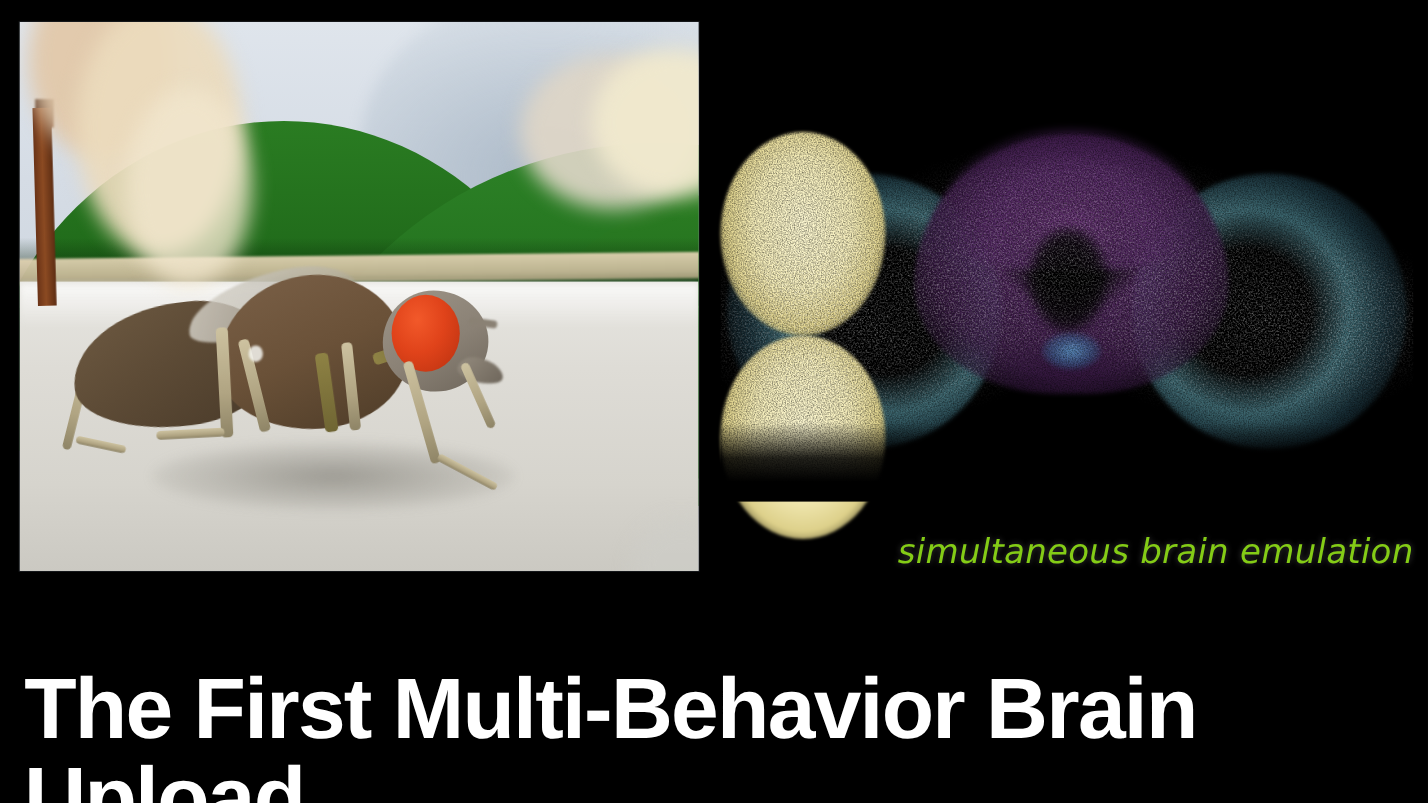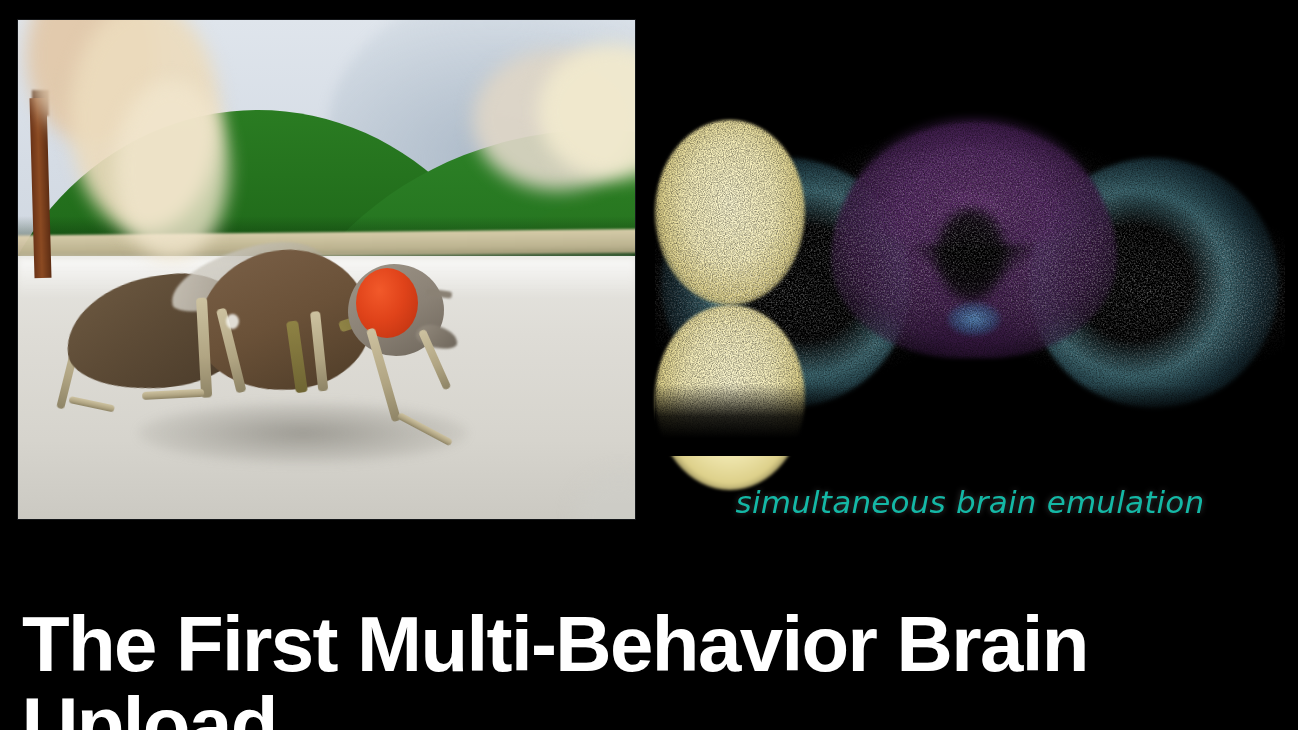--- a/index.html
+++ b/index.html
@@ -339,27 +339,27 @@
     mix-blend-mode: multiply;
     opacity: 0.6;
     pointer-events: none;
   }
 
   .brain-caption {
     position: absolute;
     left: 655px;
     top: 487px;
     width: 630px;
-    text-align: center;
+    text-align: right;
     font-family: "DejaVu Sans", sans-serif;
     font-style: italic;
     font-size: 31px;
     line-height: 1.0;
     letter-spacing: 0.2px;
-    color: #14b8a6;
+    color: #84cc16;
     text-shadow: 0 0 6px rgba(140,140,140,0.45);
     white-space: nowrap;
   }
 
   
   .headline {
     position: absolute;
     left: 22px;
     top: 604px;
     width: 1260px;

